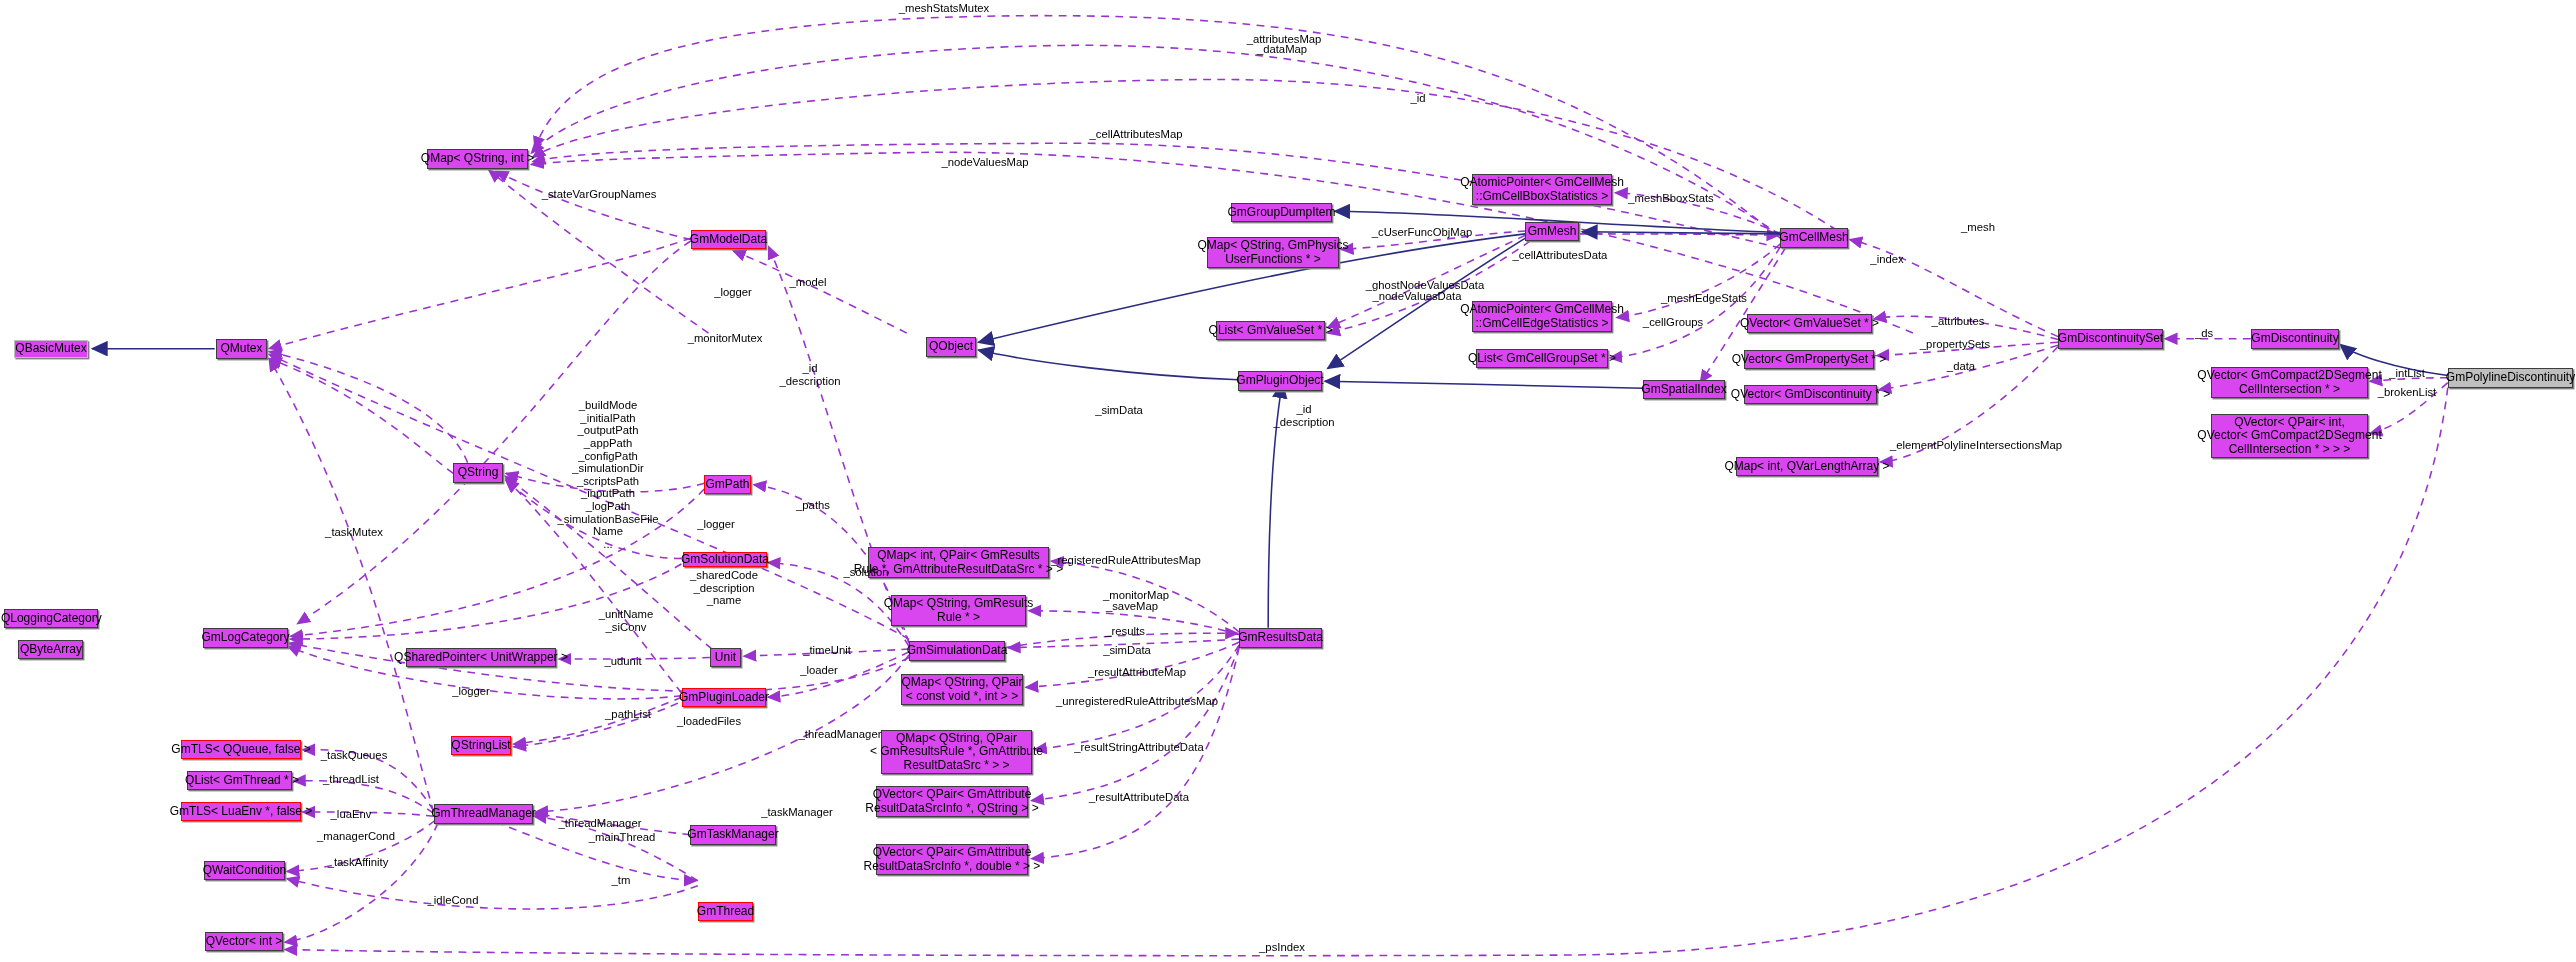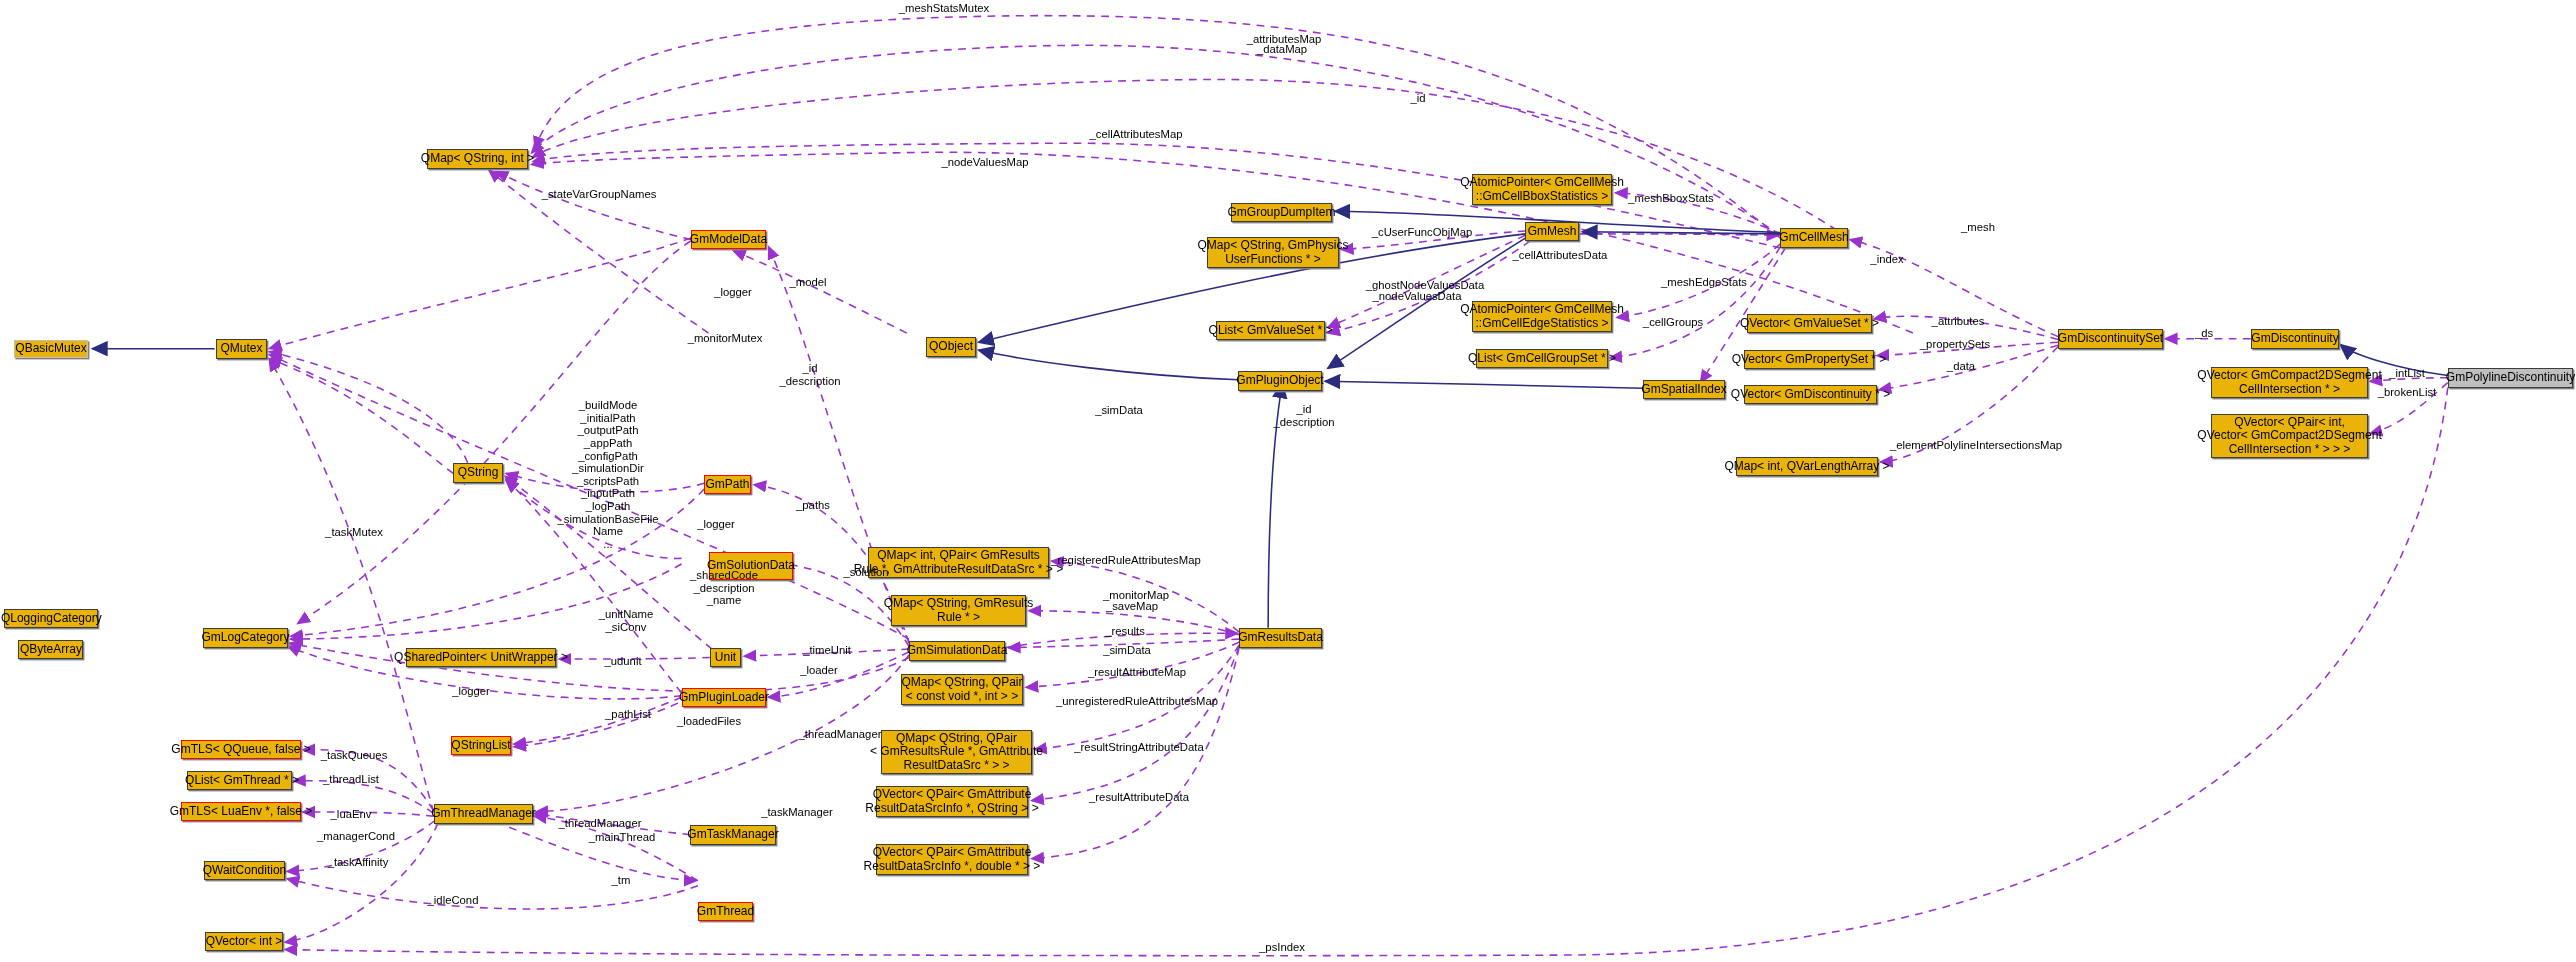--- a/index.html
+++ b/index.html
@@ -2,21 +2,21 @@
 <html style="font-size:11.3px"><head>
 <meta charset="utf-8">
 <style>
   html,body{margin:0;padding:0;background:#ffffff;}
   body{font-family:"Liberation Sans", sans-serif;}
   #canvas{position:relative;width:2576px;height:963px;background:#fff;overflow:hidden;}
   svg.edges{position:absolute;left:0;top:0;width:2576px;height:963px;pointer-events:none;}
   .node{
     position:absolute;
     box-sizing:border-box;
-    background:#eab308;
+    background:#d946ef;
     border:0.7px solid #3d3d3d;
     box-shadow:1.4px 1.4px 0 0 #808080;
     display:flex;align-items:center;justify-content:center;
     text-align:center;
     font-size:12px;
     line-height:1.12;
     color:#000;
     white-space:pre;
     padding:0.7px 2.8px;
   }
@@ -153,21 +153,21 @@
       <div class="node" style="left: 187px; top: 771px; width: 105px; height: 19px; padding-left: 8px;">QList&lt; GmThread * &gt;</div>
       <div class="node red" style="left: 181px; top: 802px; width: 120px; height: 19px;">GmTLS&lt; LuaEnv *, false &gt;</div>
       <div class="node" style="left: 204px; top: 861px; width: 81px; height: 19px;">QWaitCondition</div>
       <div class="node" style="left: 205px; top: 932px; width: 78px; height: 19px;">QVector&lt; int &gt;</div>
       <div class="node" style="left: 434px; top: 804px; width: 99px; height: 20px;">GmThreadManager</div>
       <div class="node" style="left: 690px; top: 825px; width: 86px; height: 20px;">GmTaskManager</div>
       <div class="node red" style="left: 698px; top: 871px; width: 55px; height: 19px; margin-top: 31px;">GmThread</div>
       <div class="node red" style="left: 451px; top: 736px; width: 60px; height: 19px;">QStringList</div>
       <div class="node red" style="left: 682px; top: 688px; width: 84px; height: 19px;">GmPluginLoader</div>
       <div class="node" style="left: 710px; top: 648px; width: 31px; height: 19px;">Unit</div>
-      <div class="node red" style="left: 709px; top: 552px; width: 84px; height: 28px;">GmSolutionData</div>
+      <div class="node red" style="left: 683px; top: 552px; width: 84px; height: 15px;">GmSolutionData</div>
       <div class="node red" style="left: 704px; top: 475px; width: 47px; height: 19px;">GmPath</div>
       <div class="node" style="left: 427px; top: 149px; width: 101px; height: 20px;">QMap&lt; QString, int &gt;</div>
       <div class="node red" style="left: 691px; top: 230px; width: 75px; height: 19px;">GmModelData</div>
       <div class="node" style="left: 926px; top: 337px; width: 50px; height: 20px;">QObject</div>
       <div class="node" style="left: 1238px; top: 371px; width: 84px; height: 20px;">GmPluginObject</div>
       <div class="node" style="left: 1216px; top: 321px; width: 109px; height: 19px;">QList&lt; GmValueSet * &gt;</div>
       <div class="node" style="left: 1207px; top: 237px; width: 132px; height: 31px;">QMap&lt; QString, GmPhysics
 UserFunctions * &gt;</div>
       <div class="node" style="left: 1231px; top: 203px; width: 101px; height: 19px;">GmGroupDumpItem</div>
       <div class="node" style="left: 1525px; top: 222px; width: 54px; height: 19px;">GmMesh</div>
@@ -214,21 +214,21 @@
       <div class="edge-label" style="left: 1418px; top: 98px;">_id</div>
       <div class="edge-label" style="left: 1136px; top: 134px;">_cellAttributesMap</div>
       <div class="edge-label" style="left: 985px; top: 162px;">_nodeValuesMap</div>
       <div class="edge-label" style="left: 1422px; top: 232px;">_cUserFuncObjMap</div>
       <div class="edge-label" style="left: 1671px; top: 198px;">_meshBboxStats</div>
       <div class="edge-label" style="left: 1978px; top: 227px;">_mesh</div>
       <div class="edge-label" style="left: 599px; top: 194px;">_stateVarGroupNames</div>
       <div class="edge-label" style="left: 1560px; top: 255px;">_cellAttributesData</div>
       <div class="edge-label" style="left: 1425px; top: 285px;">_ghostNodeValuesData</div>
       <div class="edge-label" style="left: 1417px; top: 296px;">_nodeValuesData</div>
-      <div class="edge-label" style="left: 1704px; top: 282px;">_meshEdgeStats</div>
+      <div class="edge-label" style="left: 1704px; top: 298px;">_meshEdgeStats</div>
       <div class="edge-label" style="left: 1887px; top: 259px;">_index</div>
       <div class="edge-label" style="left: 808px; top: 282px;">_model</div>
       <div class="edge-label" style="left: 733px; top: 292px;">_logger</div>
       <div class="edge-label" style="left: 1673px; top: 322px;">_cellGroups</div>
       <div class="edge-label" style="left: 1958px; top: 321px;">_attributes</div>
       <div class="edge-label" style="left: 1955px; top: 344px;">_propertySets</div>
       <div class="edge-label" style="left: 1961px; top: 366px;">_data</div>
       <div class="edge-label" style="left: 2204px; top: 333px;">_ds</div>
       <div class="edge-label" style="left: 2407px; top: 373px;">_intList</div>
       <div class="edge-label" style="left: 2407px; top: 392px;">_brokenList</div>

